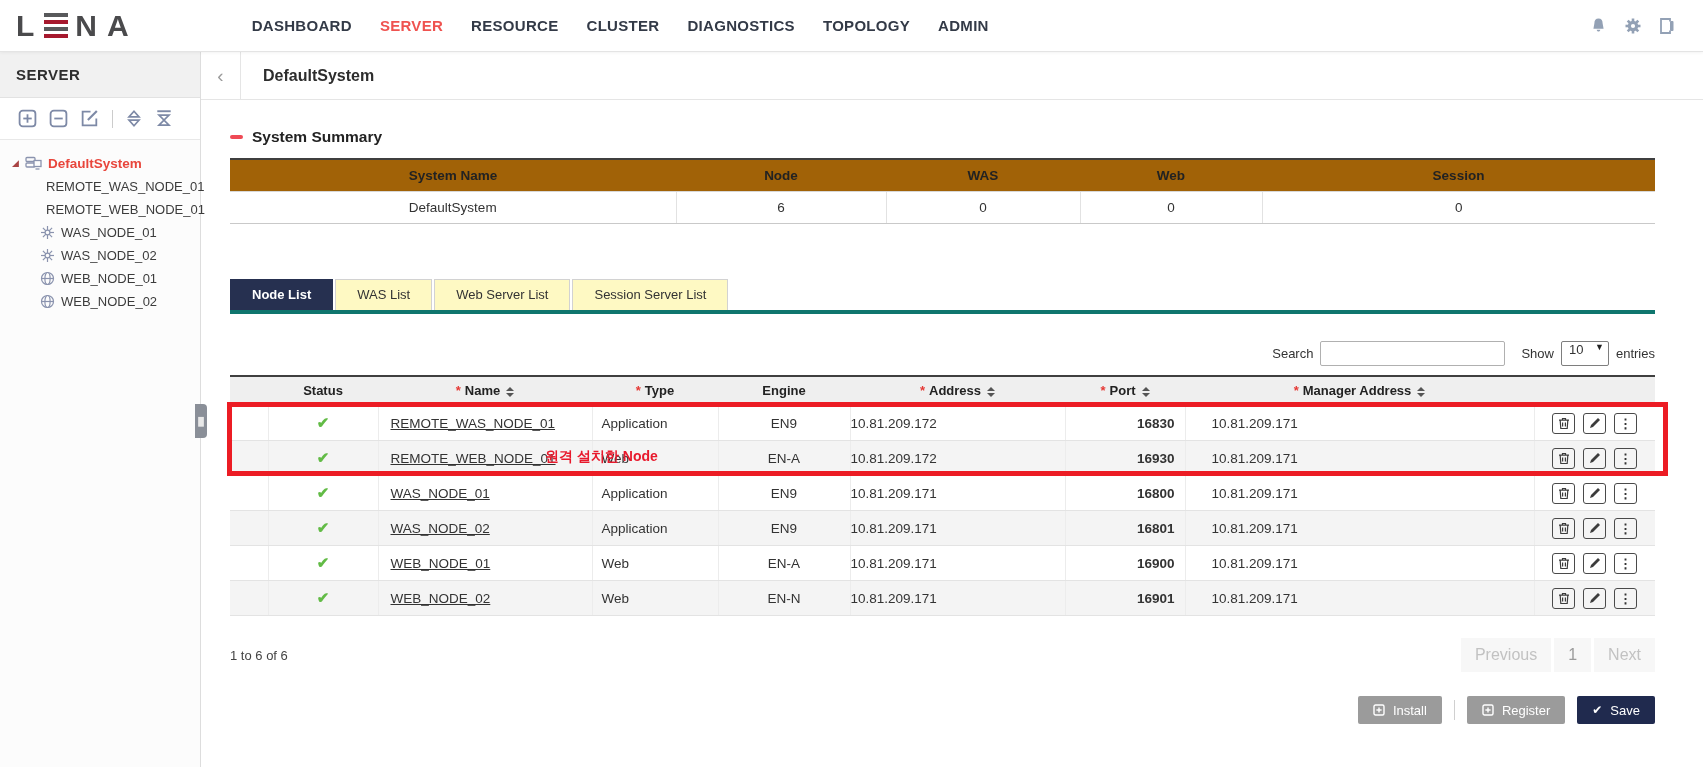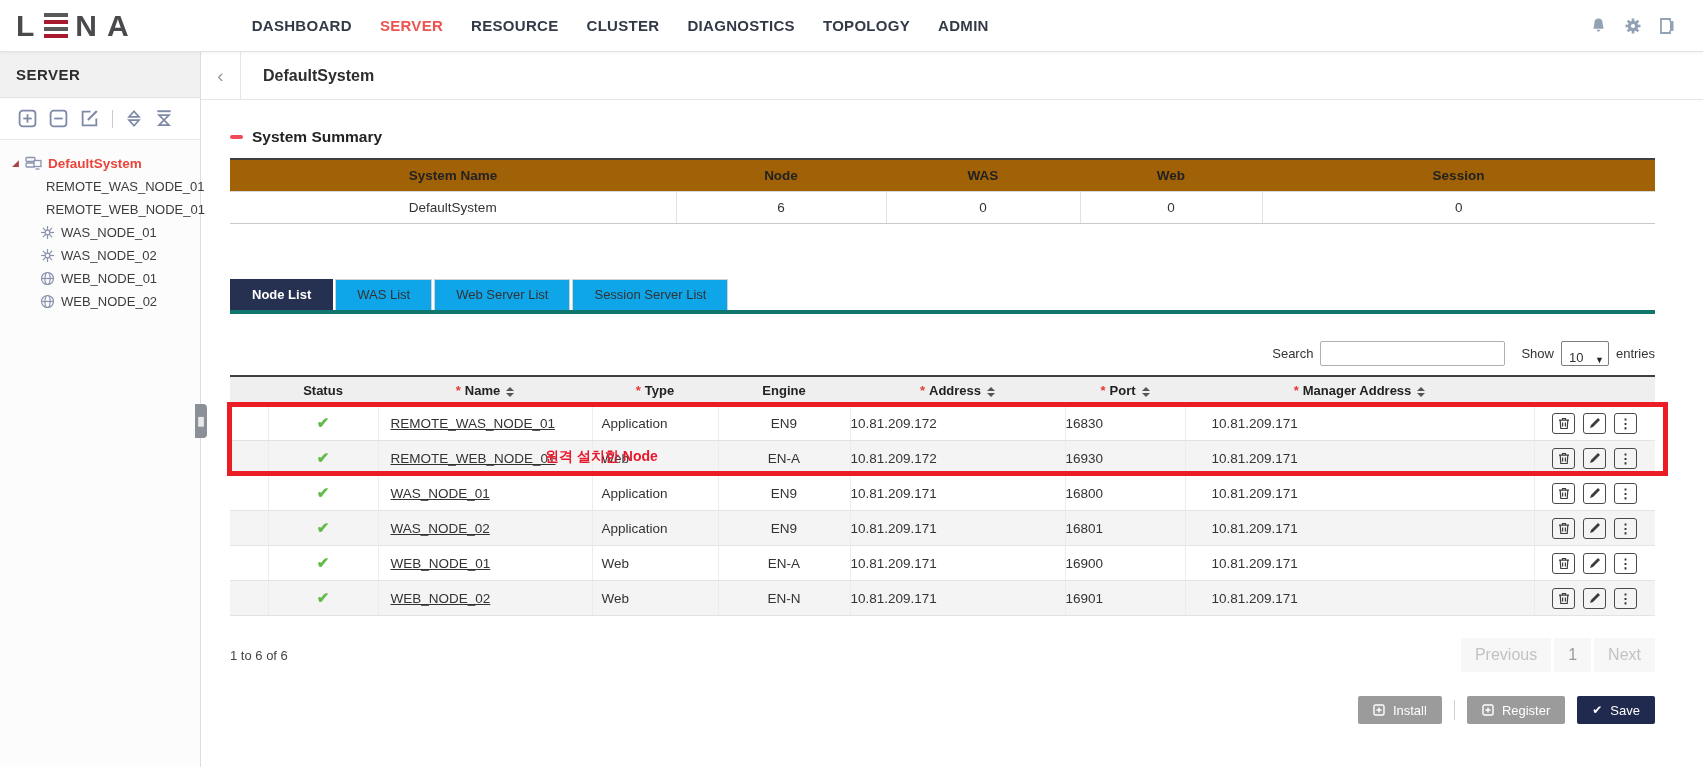--- a/index.html
+++ b/index.html
@@ -47,27 +47,27 @@
   .section-title { display:flex; align-items:center; gap:9px; font-size:15.5px; font-weight:bold; color:#222; margin-bottom:12px; }
   .red-dash { width:13px; height:4px; background:#ef4a55; border-radius:2px; }
 
   table { border-collapse:collapse; }
   .summary-table { width:1425px; border-top:2px solid #3f3f3f; font-size:13.5px; }
   .summary-table th { background:#a16207; height:32px; font-weight:bold; color:#222; border-bottom:1px solid #d8d8d8; }
   .summary-table td { height:32px; text-align:center; color:#333; border-bottom:1px solid #c9c9c9; border-left:1px solid #e2e2e2; background:#fff; }
   .summary-table td:first-child { border-left:none; }
 
   .tabs { margin-top:55px; display:flex; border-bottom:4px solid #0f766e; width:1425px; }
-  .tab { height:31px; padding:0 21px; display:flex; align-items:center; font-size:13px; color:#333; background:#0ea5e9; border:1px solid #d2d2d2; border-bottom:none; margin-right:2px; cursor:pointer; }
+  .tab { height:31px; padding:0 21px; display:flex; align-items:center; font-size:13px; color:#333; background:#fef9c3; border:1px solid #d2d2d2; border-bottom:none; margin-right:2px; cursor:pointer; }
   .tab.active { background:#263050; border-color:#263050; color:#fff; font-weight:bold; }
 
   .table-controls { margin-top:27px; width:1425px; display:flex; justify-content:flex-end; align-items:center; font-size:13px; color:#333; }
   .search-input { width:185px; height:25px; border:1px solid #b0b0b0; border-radius:2px; margin-left:7px; padding:0 6px; font-size:13px; font-family:"Liberation Sans",sans-serif; }
   .show-label { margin-left:16px; }
-  .page-select { margin-left:7px; width:48px; height:25px; border:1px solid #7e7e7e; border-radius:2px; display:flex; align-items:flex-end; justify-content:space-between; padding:0 4px 0 7px; cursor:pointer; background:#fff; }
+  .page-select { margin-left:7px; width:48px; height:25px; border:1px solid #7e7e7e; border-radius:2px; display:flex; align-items:flex-start; justify-content:space-between; padding:0 4px 0 7px; cursor:pointer; background:#fff; }
   .page-select .caret { font-size:9px; color:#222; }
   .entries-label { margin-left:7px; }
 
   .node-table-wrap { position:relative; margin-top:9px; width:1425px; }
   .node-table { width:1425px; border-top:2px solid #3f3f3f; font-size:13.5px; }
   .node-table thead th { background:#efefef; height:30px; font-size:13px; font-weight:bold; color:#222; border-bottom:1px solid #cfcfcf; }
   .node-table tbody td { height:35px; border-bottom:1px solid #e3e3e3; border-left:1px solid #ececec; color:#333; background:#fff; }
   .node-table tbody td:first-child { border-left:none; }
   .node-table tbody tr:nth-child(even) td { background:#f4f4f4; }
   .req { color:#e53935; font-weight:bold; margin-right:4px; }
@@ -75,21 +75,21 @@
   .sort i { display:block; width:0; height:0; border-left:4px solid transparent; border-right:4px solid transparent; }
   .sort .up { border-bottom:4px solid #555; }
   .sort .dn { border-top:4px solid #555; }
   td.c-status { text-align:center; }
   .check { color:#62bb46; font-weight:bold; font-size:15px; }
   td.c-name { padding-left:12px; }
   td.c-name a { color:#333; text-decoration:underline; cursor:pointer; }
   td.c-type { padding-left:9px; }
   td.c-engine { text-align:center; }
   td.c-address { }
-  td.c-port { text-align:left; padding-right:10px; }
+  td.c-port { text-align:right; padding-right:10px;font-weight:bold; }
   td.c-manager { padding-left:26px; }
   td.c-actions { text-align:center; }
   .icon-btn { display:inline-flex; align-items:center; justify-content:center; width:23px; height:21px; border:1px solid #4a4a4a; border-radius:3px; background:transparent; margin:0 2px; cursor:pointer; vertical-align:middle; }
   .kebab { font-size:13px; font-weight:bold; color:#333; line-height:1; }
 
   .annotation-box { position:absolute; left:-3px; top:27px; width:1441px; height:74px; border:5px solid #ec1c24; z-index:5; pointer-events:none; }
   .annotation-label { position:absolute; left:315px; top:73px; z-index:6; color:#e8192c; font-weight:bold; font-size:14px; pointer-events:none; }
 
   .list-footer { margin-top:22px; width:1425px; display:flex; justify-content:space-between; align-items:center; }
   .list-info { font-size:13px; color:#444; }

